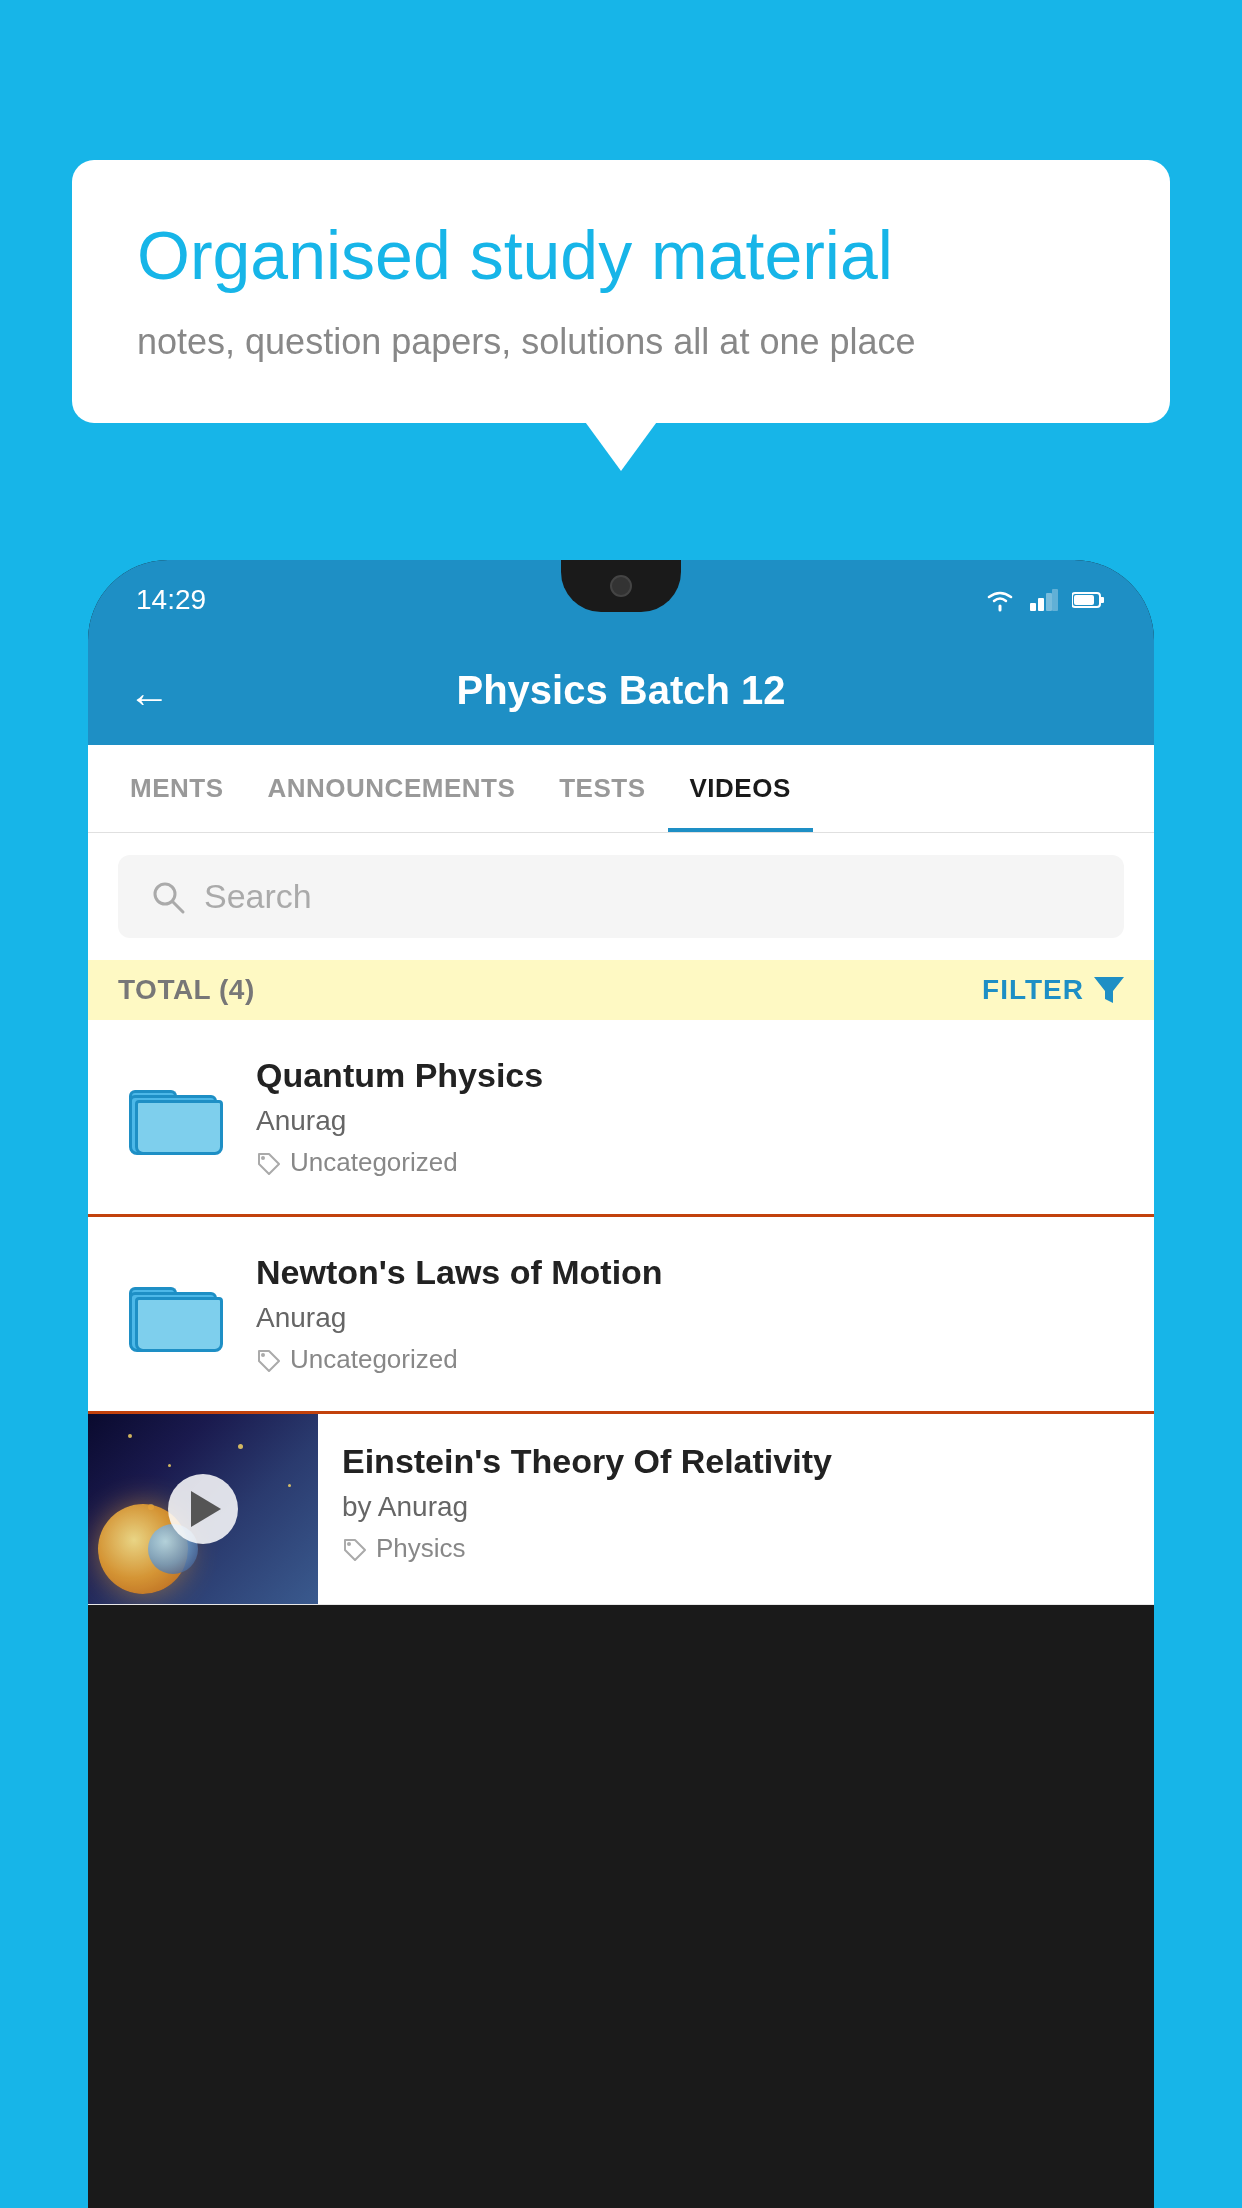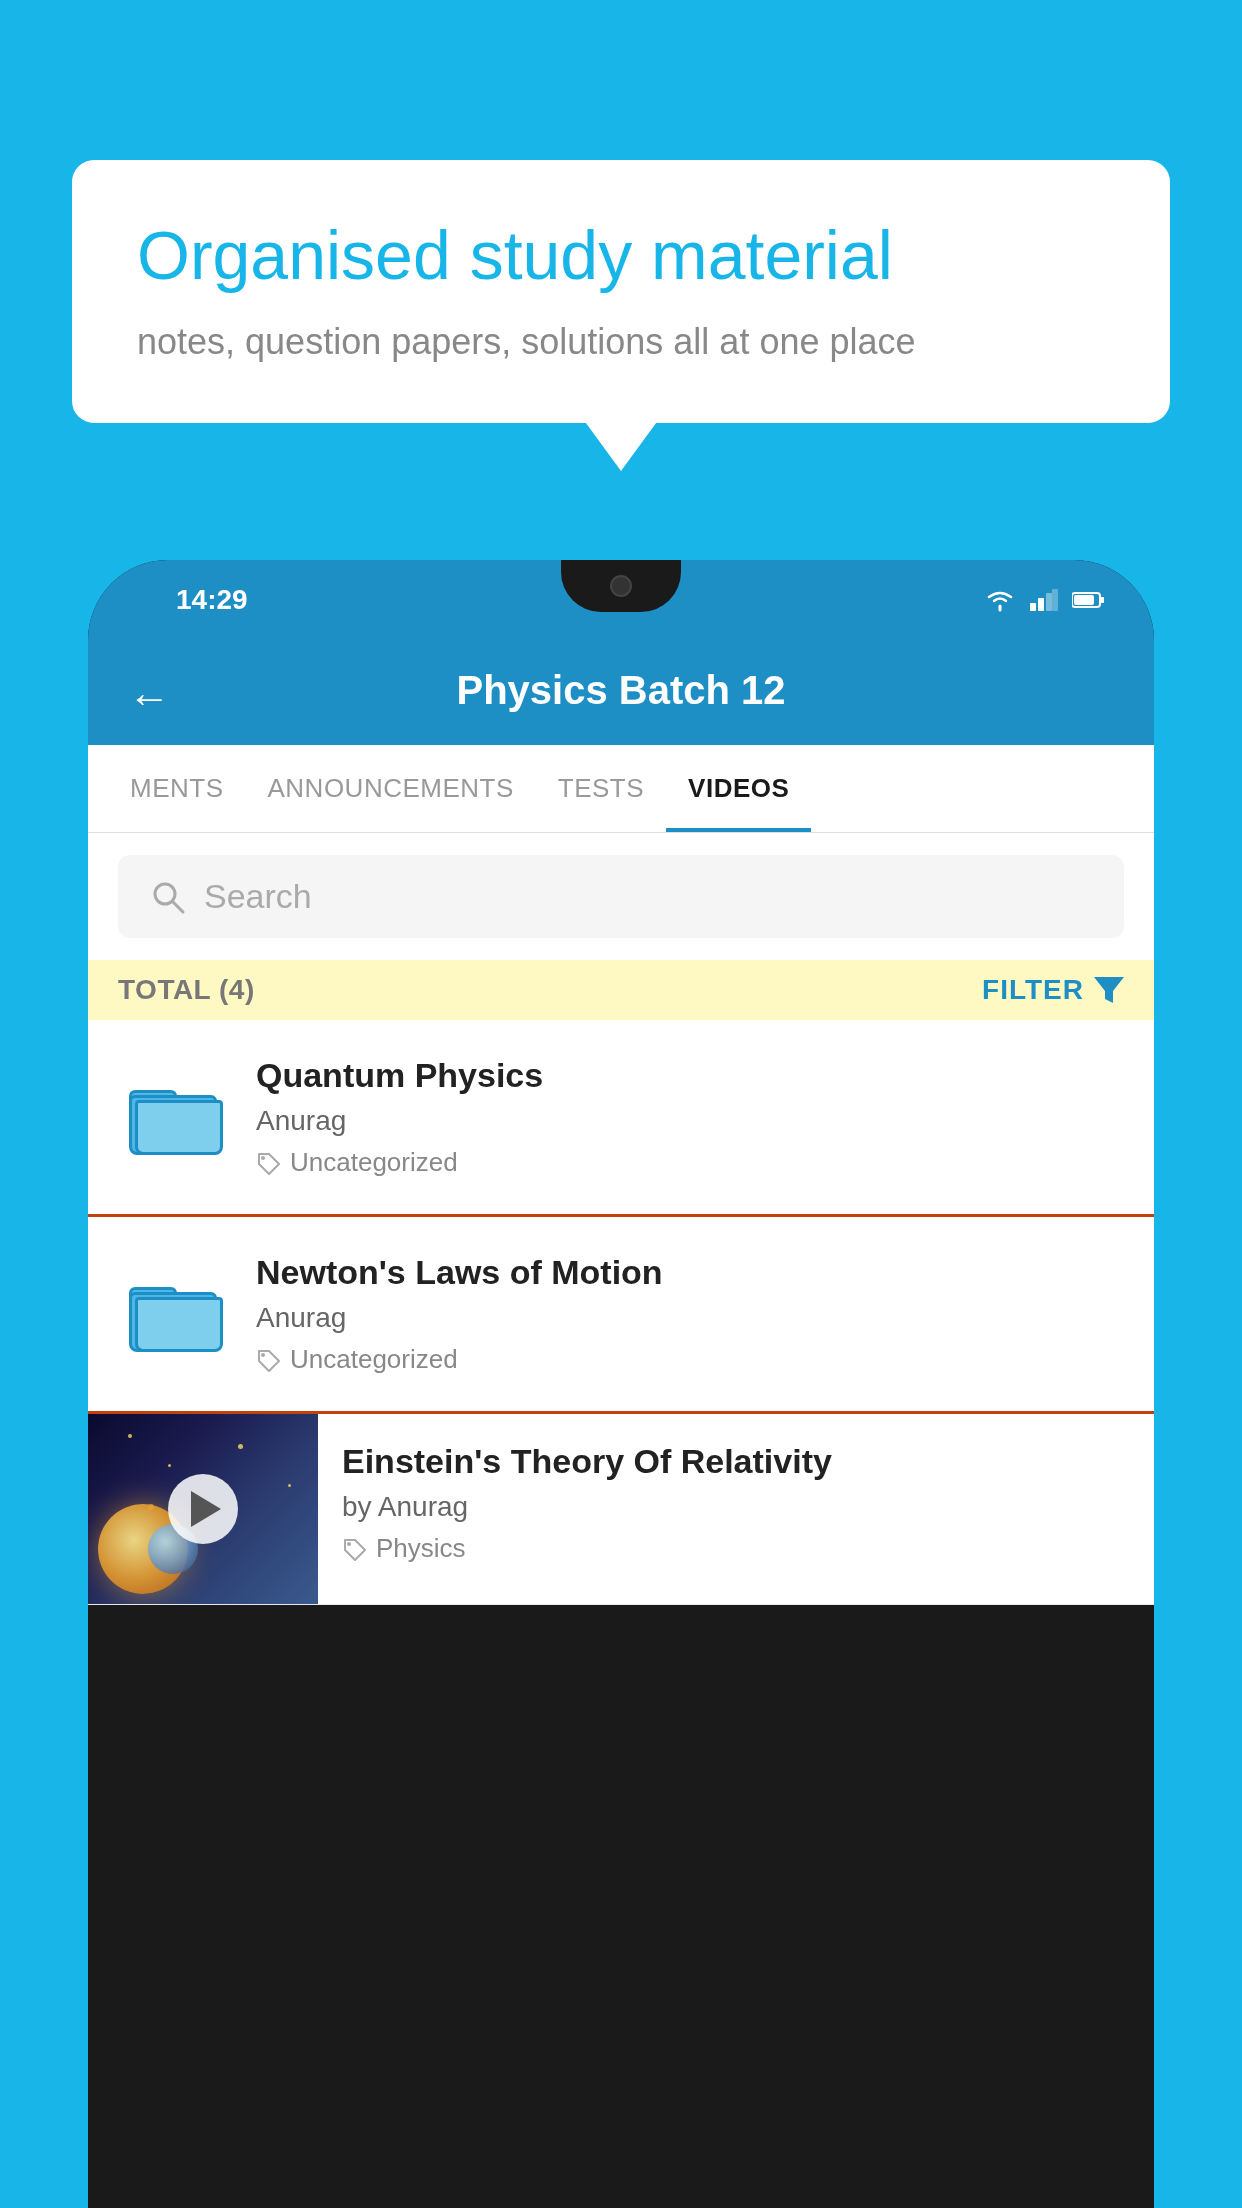--- a/index.html
+++ b/index.html
@@ -74,22 +74,21 @@
       display: flex;
       align-items: center;
       justify-content: space-between;
       padding: 0 48px;
       position: relative;
     }
 
     .status-time {
       color: white;
       font-size: 28px;
-      font-weight: 700;
-      margin-left: 40px;
+      font-weight: 400;
     }
 
     .status-icons {
       display: flex;
       align-items: center;
       gap: 14px;
     }
 
     .notch {
       position: absolute;
@@ -151,21 +150,21 @@
       background: white;
       display: flex;
       border-bottom: 1px solid #e0e0e0;
       padding: 0 20px;
     }
 
     .tab-item {
       padding: 28px 22px;
       font-size: 26px;
       color: #999;
-      font-weight: 400;
+      font-weight: 700;
       letter-spacing: 0.5px;
       text-transform: uppercase;
       cursor: pointer;
       position: relative;
     }
 
     .tab-item.active {
       color: #1a1a1a;
       font-weight: 700;
     }

